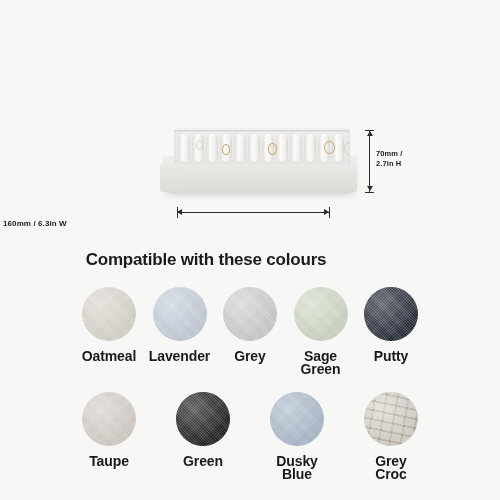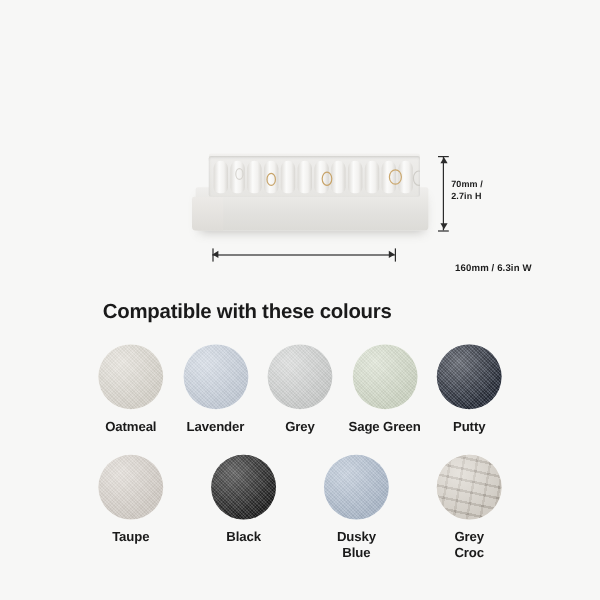--- a/index.html
+++ b/index.html
@@ -168,21 +168,21 @@
     line-height: 10px;
     font-weight: bold;
     color: #1c1c1c;
     letter-spacing: 0.1px;
   }
   .dim-label-h {
     position: absolute;
     left: 0;
     top: 219px;
     width: 440px;
-    text-align: right;
+    text-align: left;
     font-size: 8px;
     font-weight: bold;
     color: #1c1c1c;
     letter-spacing: 0.1px;
   }
   
   .dim-label-h span { position: relative; left: -17px; }
 
   
   .heading {
@@ -249,21 +249,21 @@
     opacity: 0.9;
   }
   .dot.dark::after {
     background-image:
       repeating-linear-gradient(45deg, rgba(255,255,255,0.10) 0 1px, rgba(0,0,0,0.22) 1px 2px),
       repeating-linear-gradient(-45deg, rgba(255,255,255,0.07) 0 1px, rgba(0,0,0,0.18) 1px 2px);
     opacity: 1;
   }
   .swatch-label {
     margin-top: 9px;
-    font-size: 11px;
+    font-size: 14px;
     font-weight: bold;
     color: #1a1a1a;
     text-align: center;
     line-height: 13px;
     letter-spacing: -0.1px;
     white-space: pre-line;
   }
 </style>
 </head>
 <body style="background: rgb(247, 247, 246);">
@@ -342,21 +342,21 @@
     </div>
   </div>
 
   <div class="swatch-row">
     <div class="swatch-cell">
       <div class="dot" style="background-color: rgb(220, 214, 207);"></div>
       <div class="swatch-label">Taupe</div>
     </div>
     <div class="swatch-cell">
       <div class="dot dark" style="background-color: rgb(43, 43, 43);"></div>
-      <div class="swatch-label">Black</div>
+      <div class="swatch-label">Green</div>
     </div>
     <div class="swatch-cell">
       <div class="dot" style="background-color: rgb(178, 192, 210);"></div>
       <div class="swatch-label">Dusky
 Blue</div>
     </div>
     <div class="swatch-cell">
       <div class="dot croc" style="background-color: rgb(206, 198, 187);"></div>
       <div class="swatch-label">Grey
 Croc</div>

